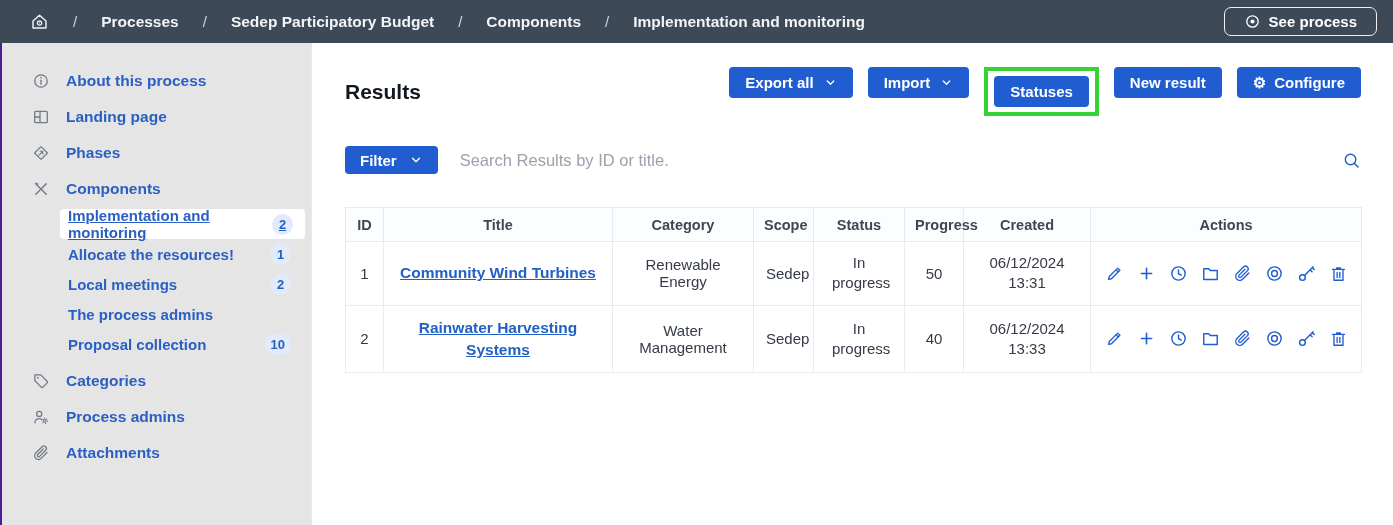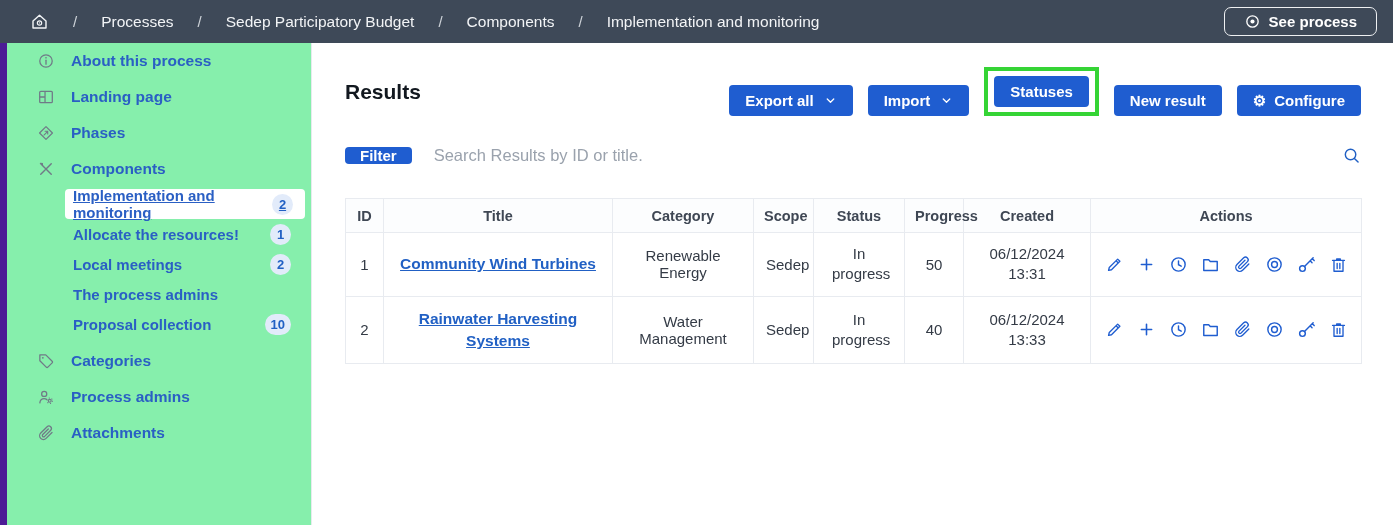--- a/index.html
+++ b/index.html
@@ -13,41 +13,42 @@
 
   
   .topbar {
     height: 43px; flex: 0 0 43px;
     background: #3e4958;
     display: flex; align-items: center;
     padding: 0 16px 0 30px;
     color: #f2f4f6;
   }
   .crumbs { display: flex; align-items: center; gap: 24px; }
-  .crumb { font-size: 15.5px; font-weight: 400; color: #f2f4f6; cursor: pointer; white-space: nowrap; }
+  .crumb { font-size: 15.5px; font-weight: 700; color: #f2f4f6; cursor: pointer; white-space: nowrap; }
   .crumb-sep { font-size: 15px; color: #cfd4da; }
   .home-icon { display: flex; align-items: center; cursor: pointer; }
   .see-process-btn {
     margin-left: auto;
     display: flex; align-items: center; gap: 8px;
     border: 1px solid #eef0f2; border-radius: 7px;
     background: transparent; color: #ffffff;
     font-family: inherit; font-size: 15px; font-weight: 700;
     padding: 5px 19px; cursor: pointer; white-space: nowrap;
   }
 
   
   .body-wrap { flex: 1; display: flex; min-height: 0; }
 
   
   .sidebar {
     flex: 0 0 312px; width: 312px;
-    background: #86efac;
+    background: #e5e5e5;
     border-right: 1px solid #e7eaee;
-    border-left: 7px solid #4c1d95;
+    border-left: 2px solid #4c1d95;
+    padding-top: 20px;
     overflow: hidden;
   }
   .side-item {
     display: flex; align-items: center; gap: 16px;
     padding: 8px 18px 8px 30px;
     color: #2a5fc4; font-size: 15.5px; font-weight: 600;
     cursor: pointer; height: 36px;
   }
   .side-item .s-icon { color: #707a87; display: flex; align-items: center; flex: 0 0 18px; }
   .sub-list { padding: 2px 0 4px 0; }
@@ -72,45 +73,45 @@
     background: #e2ebfa; color: #2160c4;
     font-size: 13px; font-weight: 700;
     display: flex; align-items: center; justify-content: center;
   }
   .badge:empty { display: none; }
 
   
   .main { flex: 1; padding: 24px 32px 0 33px; background: #fff; min-width: 0; }
   .main-header { display: flex; align-items: center; margin-bottom: 30px; }
   .page-title { font-size: 21px; font-weight: 700; color: #12181f; }
-  .toolbar { margin-left: auto; display: flex; align-items: flex-end; gap: 15px; }
+  .toolbar { margin-left: auto; display: flex; align-items: flex-start; gap: 15px; }
   .btn {
     display: inline-flex; align-items: center; justify-content: center; gap: 8px;
     background: #1f5dd0; color: #ffffff;
     border: none; border-radius: 4px;
     font-family: inherit; font-size: 15px; font-weight: 700;
     height: 31px; padding: 0 16px;
     cursor: pointer; white-space: nowrap;
   }
   .chev { display: inline-flex; align-items: center; margin-left: 2px; }
   .gear-glyph { font-size: 15px; line-height: 1; }
   .highlight-box {
     border: 4px solid #35d435;
     padding: 5px 6px;
     display: inline-flex;
   }
 
   
   .filter-row { display: flex; align-items: center; gap: 22px; margin-bottom: 33px; }
   .filter-btn {
-    display: inline-flex; align-items: center; gap: 19px;
+    display: inline-flex; align-items: center; gap: 10px;
     background: #1f5dd0; color: #fff;
     border: none; border-radius: 4px;
     font-family: inherit; font-size: 15px; font-weight: 700;
-    height: 17px; padding: 0 15px; cursor: pointer; flex-direction: column;
+    height: 28px; padding: 0 15px; cursor: pointer;
   }
   .search-input {
     flex: 1; border: none; outline: none;
     font-family: inherit; font-size: 16.5px; color: #343b46;
     background: transparent;
   }
   .search-input::placeholder { color: #9aa2ad; opacity: 1; }
   .search-icon { color: #2160c4; display: flex; align-items: center; cursor: pointer; }
 
   

